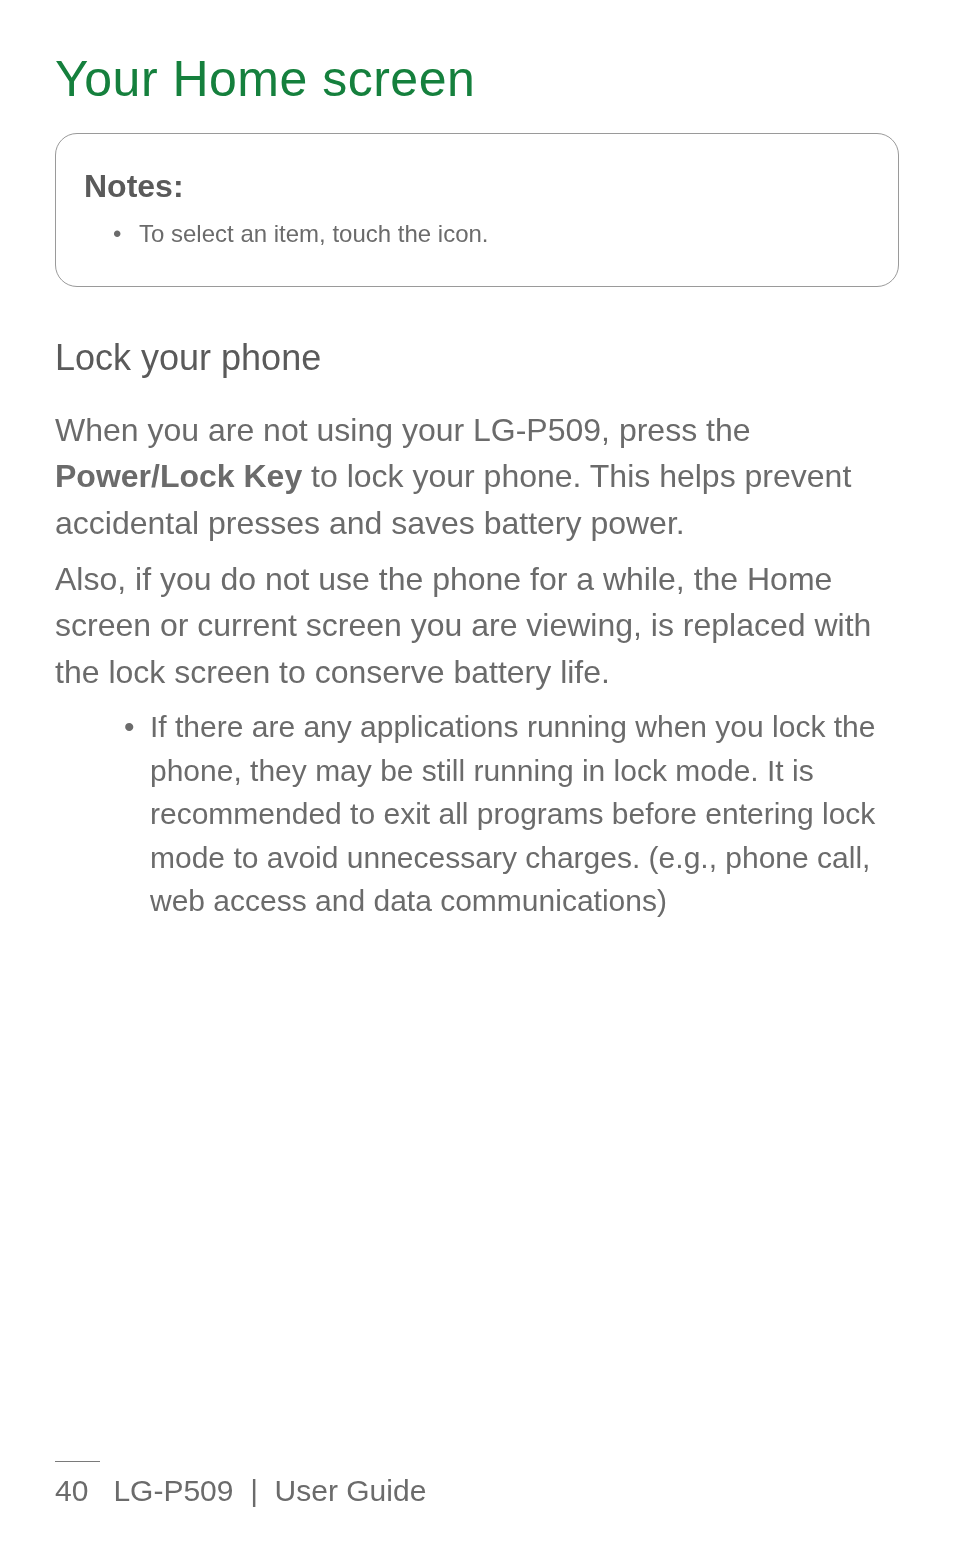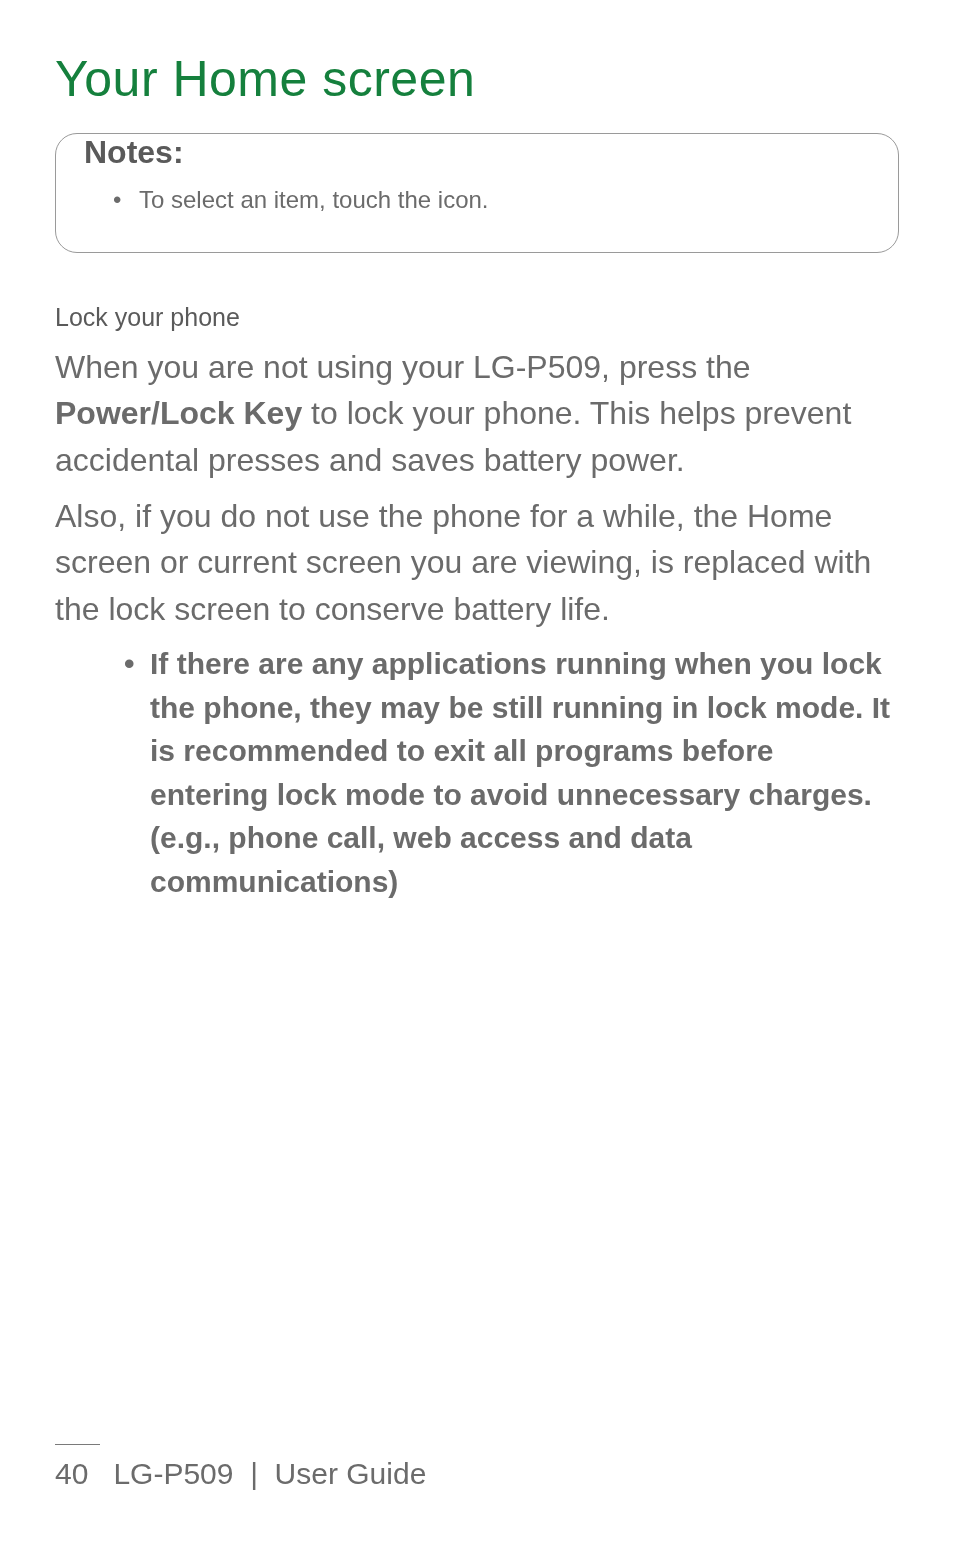--- a/index.html
+++ b/index.html
@@ -19,21 +19,21 @@
     .page-title {
       font-size: 50px;
       font-weight: 300;
       color: #15803d;
       margin-bottom: 25px;
       letter-spacing: 0.5px;
     }
     .notes-box {
       border: 1.5px solid #9a9a9a;
       border-radius: 22px;
-      padding: 0 28px 28px 28px;
+      padding: 34px 28px 28px 28px;
       margin-bottom: 50px;
     }
     .notes-heading {
       font-size: 32px;
       font-weight: 600;
       color: #5a5a5a;
       margin-bottom: 12px;
     }
     .notes-box ul {
       list-style: none;
@@ -47,56 +47,56 @@
       position: relative;
       margin-bottom: 6px;
     }
     .notes-box li::before {
       content: "•";
       position: absolute;
       left: -26px;
       top: 0;
     }
     .section-heading {
-      font-size: 25px;
+      font-size: 36px;
       font-weight: 400;
       color: #5a5a5a;
-      margin-bottom: 12px;
+      margin-bottom: 28px;
     }
     .body-text {
       font-size: 32px;
       font-weight: 300;
       color: #6b6b6b;
       line-height: 1.45;
       margin-bottom: 10px;
     }
     .body-text .bold {
       font-weight: 600;
     }
     .body-list {
       list-style: none;
       padding-left: 95px;
       margin-top: 4px;
     }
     .body-list li {
       font-size: 30px;
-      font-weight: 700;
+      font-weight: 400;
       color: #6b6b6b;
       line-height: 1.45;
       position: relative;
     }
     .body-list li::before {
       content: "•";
       position: absolute;
       left: -26px;
       top: 0;
     }
     .footer {
       position: absolute;
-      bottom: 66px;
+      bottom: 49px;
       left: 55px;
     }
     .footer-rule {
       width: 45px;
       height: 1.5px;
       background: #7a7a7a;
       margin-bottom: 12px;
     }
     .footer-text {
       font-size: 30px;

